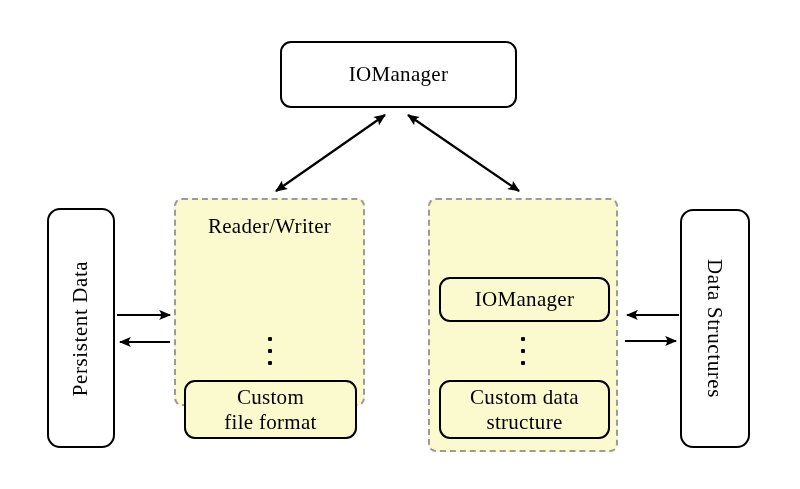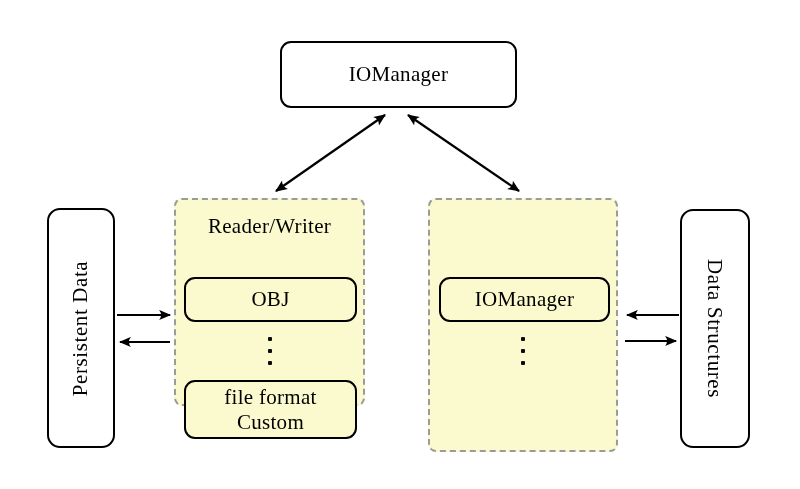--- a/index.html
+++ b/index.html
@@ -54,44 +54,47 @@
   <div class="box" style="left:47px;top:208px;width:68px;height:240px;border-radius:13px;">
     <span class="vlabel rot-ccw">Persistent Data</span>
   </div>
 
   <div class="box" style="left:680px;top:209px;width:70px;height:239px;border-radius:13px;">
     <span class="vlabel rot-cw">Data Structures</span>
   </div>
 
   <div class="group" style="left:174px;top:198px;width:191px;height:208px;">
     <div class="group-title">Reader/Writer</div>
-    <div class="box inner" style="left:8px;top:77px;width:173px;height:45px;">
-      <span>OBJ</span>
-    </div>
     <div class="vdots" style="top:137px;">
       <i></i>
         <i></i>
         <i></i>
     </div>
     <div class="box inner" style="left:8px;top:180px;width:173px;height:59px;">
       <div class="stack">
+        <span>Custom</span>
         <span>file format</span>
-        <span>Custom</span>
       </div>
     </div>
   </div>
 
   <div class="group" style="left:428px;top:198px;width:190px;height:254px;">
     <div class="box inner" style="left:9px;top:77px;width:171px;height:45px;">
       <span>IOManager</span>
     </div>
     <div class="vdots" style="top:137px;">
       <i></i>
         <i></i>
         <i></i>
+    </div>
+    <div class="box inner" style="left:9px;top:180px;width:171px;height:59px;">
+      <div class="stack">
+        <span>Custom data</span>
+        <span>structure</span>
+      </div>
     </div>
   </div>
 
   <svg class="arrow-layer" width="800" height="489" viewBox="0 0 800 489" aria-hidden="true">
     <defs>
       <marker id="ah" viewBox="0 0 13 11" refX="11.5" refY="5.5" markerWidth="13" markerHeight="11" orient="auto-start-reverse" markerUnits="userSpaceOnUse">
         <path d="M0.6,0.4 Q4.5,5.5 0.6,10.6 L12.6,5.5 Z"></path>
       </marker>
     </defs>
     <line x1="385" y1="115" x2="276" y2="191" marker-start="url(#ah)" marker-end="url(#ah)"></line>

